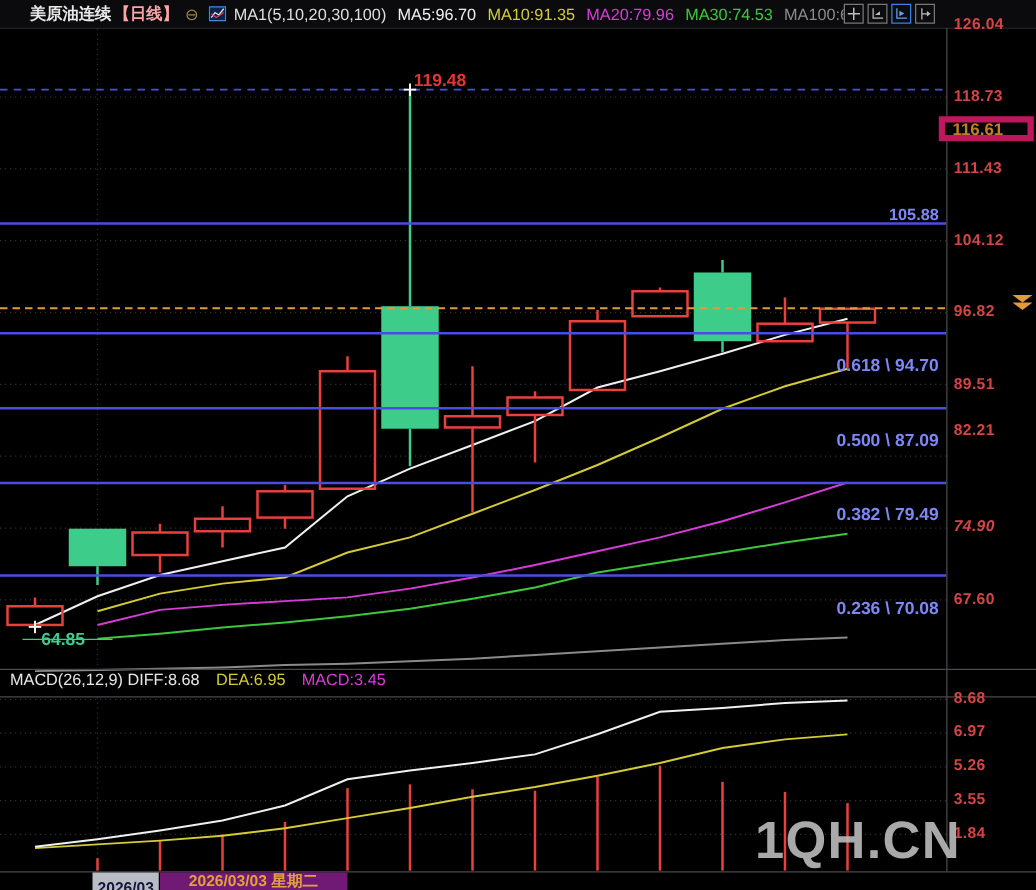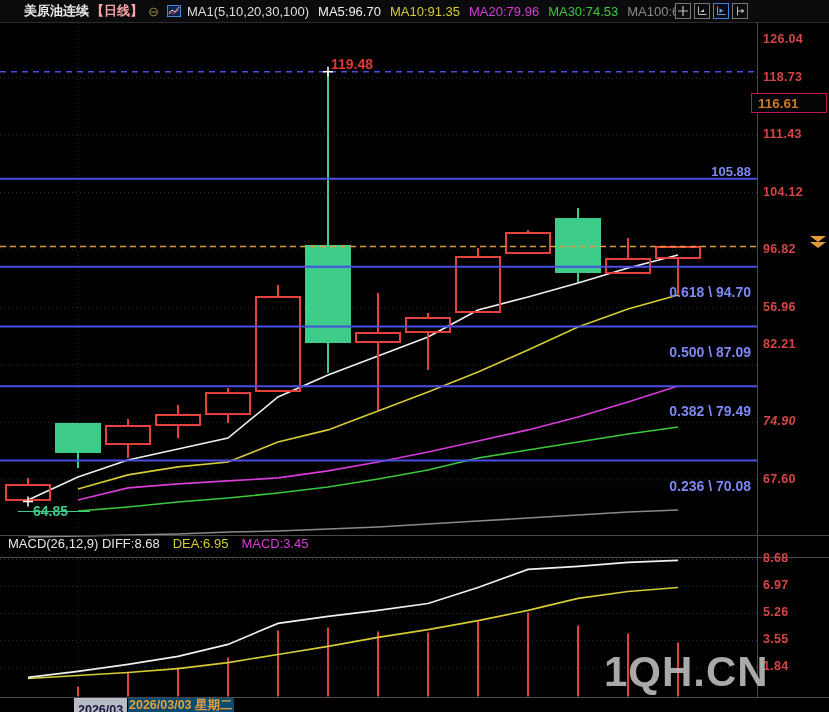--- a/index.html
+++ b/index.html
@@ -24,30 +24,30 @@
   
   .axlabel{position:absolute;left:763px;color:#d64545;font-size:12.5px;font-weight:bold;
     letter-spacing:0.3px;}
   
   .fib{position:absolute;right:78px;color:#7d87f5;font-size:14px;font-weight:bold;text-align:right;margin-top:32px;}
   #lbl-105{position:absolute;right:78px;top:164px;color:#7d87f5;font-size:13px;font-weight:bold;}
   #lbl-high{position:absolute;left:331px;top:56px;color:#e03636;font-size:14px;font-weight:bold;}
   #lbl-low{position:absolute;left:33px;top:503px;color:#3ecc8a;font-size:14px;font-weight:bold;}
   #low-dash{position:absolute;left:18px;top:511px;width:72px;height:1px;background:#3ecc8a;}
   #cursor-price{position:absolute;left:751px;top:93px;width:76px;height:20px;background:#050505;
-    border:1px solid #be185d;color:#c87c28;font-size:13.5px;font-weight:bold;
+    border:5px solid #be185d;color:#c87c28;font-size:13.5px;font-weight:bold;
     display:flex;align-items:center;padding-left:6px;box-sizing:border-box;}
   
   #macd-header{position:absolute;left:8px;top:536px;height:21px;display:flex;gap:13px;
     align-items:flex-start;font-size:13px;}
   #macd-header .w{color:#e6e6e6}#macd-header .y{color:#d4cb35}#macd-header .m{color:#d83cd8}
   
   #time-month{position:absolute;left:74px;top:698px;height:24px;padding:0 4px;background:#b8bcc4;
     color:#14143c;font-size:12.5px;font-weight:bold;display:flex;align-items:center;}
-  #time-date{position:absolute;left:128px;top:698px;height:14px;padding:0 1px;background:#0c4a6e;
+  #time-date{position:absolute;left:128px;top:698px;height:14px;padding:0 23px;background:#701a75;
     color:#e0a23e;font-size:12.5px;font-weight:bold;display:flex;align-items:center;}
   
   #watermark{position:absolute;left:604px;top:648px;font-size:42px;font-weight:600;
     color:#b8b8b8;opacity:0.92;letter-spacing:1px;}
 </style>
 </head>
 <body>
 
 <div id="app">
 
@@ -184,26 +184,26 @@
     <div class="tbtn">
       <svg width="10" height="10">
           <path d="M2.5 0.5V9.5" stroke="#bbb"></path>
           <path d="M2.5 5H8" stroke="#bbb"></path>
           <path d="M6.5 2.8L9.5 5L6.5 7.2Z" fill="#bbb"></path>
         </svg>
     </div>
   </div>
 
   <div id="axis-labels">
-      <div class="axlabel" style="top: 12.097px; margin-top: 20px;">126.04</div>
+      <div class="axlabel" style="top: 12.097px;">126.04</div>
       <div class="axlabel" style="top: 69.6121px;">118.73</div>
       <div class="axlabel" style="top: 127.049px;">111.43</div>
       <div class="axlabel" style="top: 184.564px;">104.12</div>
       <div class="axlabel" style="top: 242px;">96.82</div>
-      <div class="axlabel" style="top: 299.515px;">56.96</div>
+      <div class="axlabel" style="top: 299.515px;">89.51</div>
       <div class="axlabel" style="top: 337px;">82.21</div>
       <div class="axlabel" style="top: 414.467px; font-style: italic;">74.90</div>
       <div class="axlabel" style="top: 471.903px;">67.60</div>
       <div class="axlabel" style="top: 551.443px;">8.68</div>
       <div class="axlabel" style="top: 578.444px;">6.97</div>
       <div class="axlabel" style="top: 605.445px;">5.26</div>
       <div class="axlabel" style="top: 632.446px;">3.55</div>
       <div class="axlabel" style="top: 659.446px;">1.84</div>
     </div>
 

